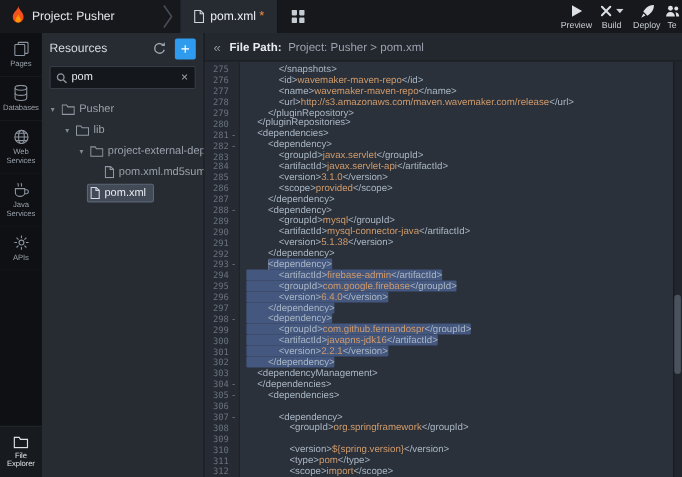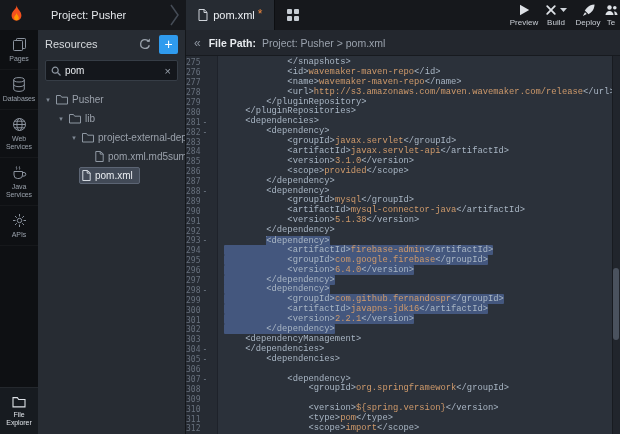--- a/index.html
+++ b/index.html
@@ -1,21 +1,21 @@
 <!DOCTYPE html>
 <html style="--accent: #2f9bee; --modified: #f0883e; --selection: #44577e;"><head>
 <meta charset="utf-8">
 <style>
 *{box-sizing:border-box}
 html,body{margin:0;padding:0;width:620px;height:434px;overflow:hidden;background:#16181c;font-family:"Liberation Sans",sans-serif}
 .app{width:620px;height:434px;display:flex;flex-direction:column}
 
 .topbar{height:30px;flex:0 0 30px;background:#16181c;display:flex;align-items:center;padding-left:8px}
 .logo{display:flex;align-items:center;cursor:pointer}
-.project-label{color:#e3e6ea;font-size:11px;margin-left:26px;white-space:nowrap}
+.project-label{color:#e3e6ea;font-size:11px;margin-left:4px;white-space:nowrap}
 .tab-sep{margin-left:44px;display:flex;align-items:center}
 .file-tab{height:30px;display:flex;align-items:center;gap:5px;background:#262b32;padding:0 12px;margin-left:7px;color:#cfd4da;cursor:pointer;border-right:1px solid #0d0f12}
 .tab-title{color:#eceff3;font-size:11px}
 .tab-modified{color:var(--modified,#f0883e);font-size:12px;margin-left:-2px;transform:translateY(-1px)}
 .grid-btn{margin-left:12px;color:#c6ccd3;display:flex;cursor:pointer}
 .top-actions{margin-left:auto;display:flex;align-items:flex-start;padding-right:2px}
 .top-action{display:flex;flex-direction:column;align-items:center;min-width:32px;color:#dde1e6;cursor:pointer}
 .top-action .ticon{height:13px;display:flex;align-items:center;gap:3px}
 .top-action .tlabel{font-size:8px;color:#c9ced5;margin-top:1px;white-space:nowrap}
 .top-action.clipped{min-width:14px;overflow:hidden}
@@ -45,24 +45,24 @@
 .tree-icon{display:flex;color:#8f98a3}
 .tree-inner.selected .tree-icon{color:#d4dae1}
 
 .main{flex:1;display:flex;flex-direction:column;min-width:0}
 .filepath-bar{height:26px;flex:0 0 26px;background:#23272e;border-bottom:1px solid #171a1f;display:flex;align-items:center;padding:0 8px;gap:6px}
 .collapse{color:#8b939e;font-size:12px;cursor:pointer;margin-right:2px}
 .fp-label{color:#e8ebef;font-size:10.5px;font-weight:bold}
 .fp-value{color:#9aa2ad;font-size:10.5px}
 .editor{flex:1;display:flex;position:relative;background:#2b313a;min-height:0;overflow:hidden}
 .gutter{width:32px;flex:0 0 32px;background:#262b33;border-right:1px solid #1e222a;padding-top:2px}
-.gut-row{height:9.9px;display:flex;align-items:center;justify-content:flex-start}
+.gut-row{height:9.9px;display:flex;align-items:center;justify-content:flex-end}
 .lnum{color:#68717e;font-family:"DejaVu Sans Mono",monospace;font-size:8px}
 .fold{width:9px;color:#7a8492;font-family:"DejaVu Sans Mono",monospace;font-size:8px;text-align:center}
-.code{flex:1;padding:2px 0 0 6px;font-family:Liberation Mono, monospace;font-size:8.8px;overflow:hidden}
+.code{flex:1;padding:2px 0 0 6px;font-family:Liberation Sans, sans-serif;font-size:8.8px;overflow:hidden}
 .code-row{height:9.9px;line-height:9.9px;white-space:pre}
 .tk-tag{color:#a9b6c4}
 .tk-val{color:#cf9a6b}
 .sel{background:var(--selection,#44577e);border-radius:1px}
 .cm-caret{display:inline-block;width:1px;height:9px;background:#eef1f4;vertical-align:middle;margin-right:-1px}
 .scrollbar{position:absolute;top:0;right:0;bottom:0;width:8px;background:#21252c;border-left:1px solid #181b20}
 .scrollbar .thumb{position:absolute;right:1px;width:6px;top:212px;height:72px;background:#4a525e;border-radius:3px;cursor:pointer}
 svg{display:block}
 </style>
 </head>

